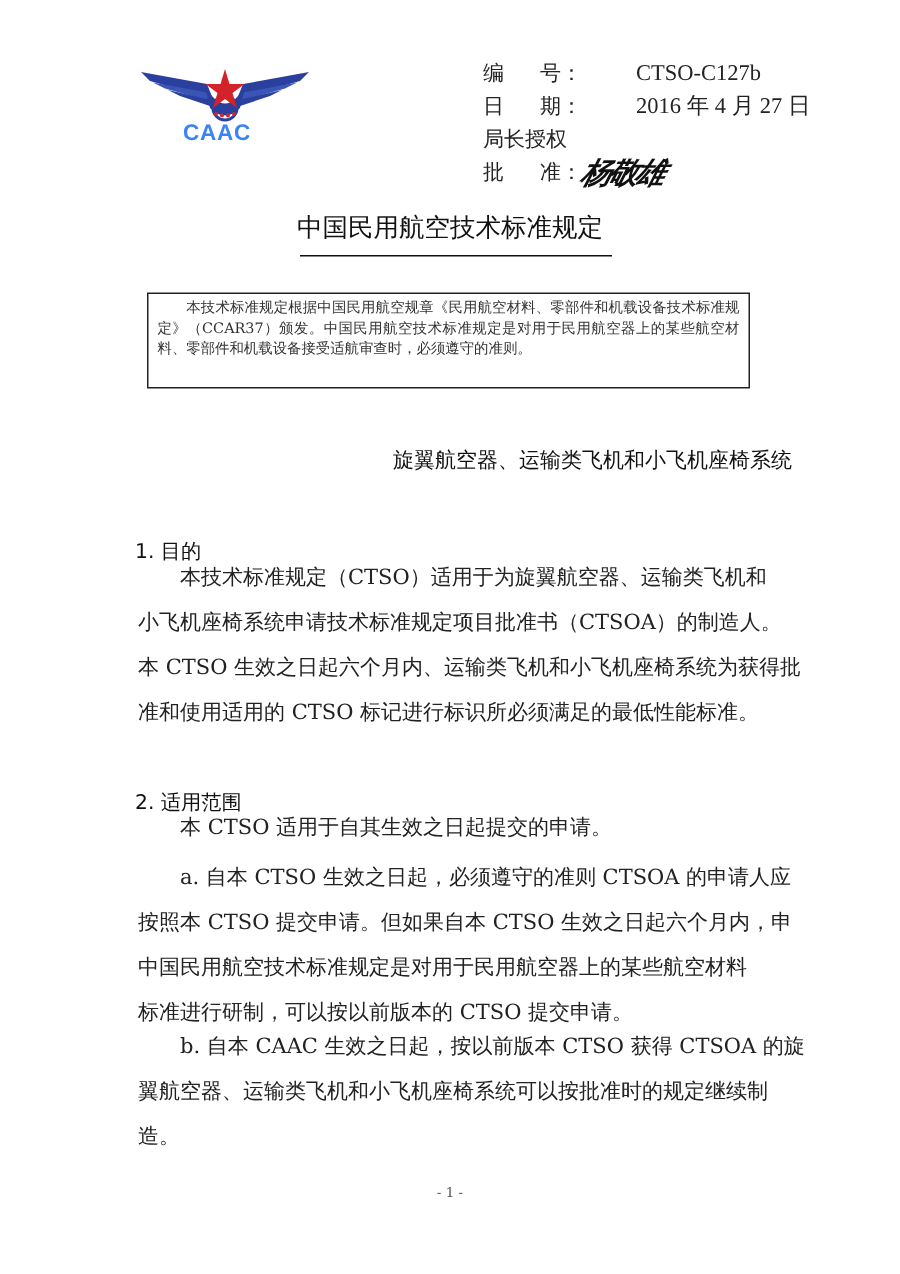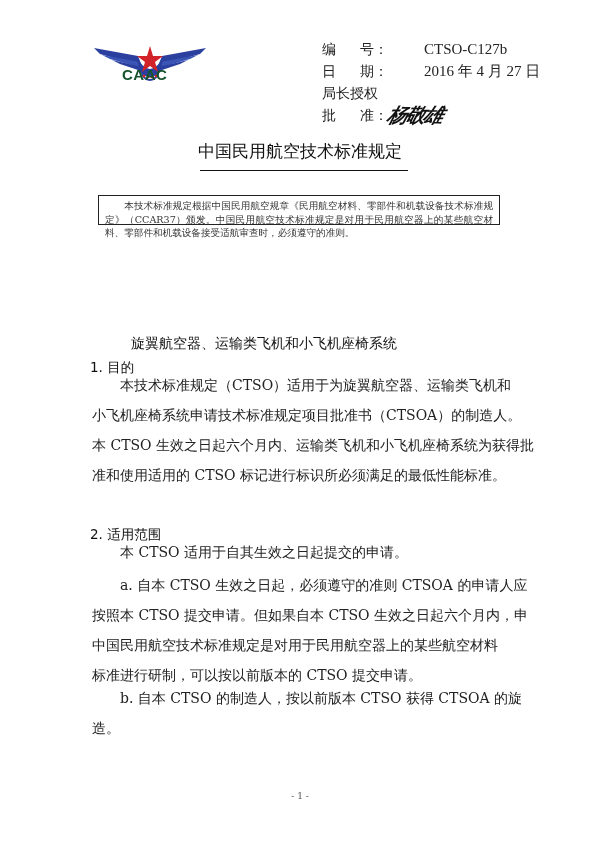--- a/index.html
+++ b/index.html
@@ -6,54 +6,54 @@
   body {
     width: 600px; height: 849px; position: relative; overflow: hidden;
     font-family: "DejaVu Serif", "Liberation Serif", serif;
     color: #1a1a1a;
   }
   .abs { position: absolute; }
 
   
   .logo { left: 90px; top: 42px; width: 120px; height: 62px; }
   .logo-text {
-    position: absolute; left: 32px; top: 24px;
+    position: absolute; left: 32px; top: 38px;
     font-family: "Liberation Sans", "DejaVu Sans", sans-serif;
-    font-weight: bold; font-size: 15px; color: #14532d; letter-spacing: 0.5px;
+    font-weight: bold; font-size: 15px; color: #3b82f6; letter-spacing: 0.5px;
   }
 
   
   .meta { left: 322px; top: 38px; font-size: 14px; line-height: 22px; color: #222; }
   .meta-row { display: flex; height: 22px; align-items: center; white-space: nowrap; }
   .meta-label { display: inline-block; width: 64px; }
   .meta-label.spread { display: inline-flex; justify-content: space-between; width: 52px; margin-right: 12px; }
   .meta-value { font-family: "Liberation Serif", serif; font-size: 15px; margin-left: 36px; }
   .signature { font-family: "DejaVu Serif", serif; font-style: italic; font-weight: bold; font-size: 20px; color: #111; letter-spacing: -2px; transform: skewX(-15deg); display: inline-block; }
 
   
   .doc-title {
     left: 0; width: 600px; top: 140px; text-align: center;
     font-family: "DejaVu Sans", sans-serif; font-size: 17px; color: #111;
   }
   .title-rule { left: 200px; width: 208px; top: 170px; height: 0; border-top: 1.5px solid #111; }
 
   
   .notice {
-    left: 98px; top: 195px; width: 402px; height: 30px;
+    left: 98px; top: 195px; width: 402px; height: 64px;
     border: 1.5px solid #222; box-sizing: border-box;
     padding: 3px 6px 2px 6px;
     font-size: 9.6px; line-height: 13.6px; color: #333;
     text-align: justify;
   }
   .notice p { margin: 0; text-indent: 2em; }
 
   
   .section-title {
-    left: 0; width: 528px; top: 298px; text-align: center;
-    font-family: "DejaVu Sans", sans-serif; font-size: 14px; color: #111; margin-top: 37px;
+    left: 0; width: 528px; top: 298px; text-align: right;
+    font-family: "DejaVu Sans", sans-serif; font-size: 14px; color: #111;
   }
 
   .h1 { left: 90px; font-family: "DejaVu Sans", sans-serif; font-size: 13.5px; color: #111; margin-top: 16px; }
 
   .para {
     left: 92px; width: 422px;
     font-size: 14px; line-height: 30px; color: #222;
     text-align: justify;
   }
   .para .line { display: block; white-space: nowrap; height: 30px; }
@@ -138,17 +138,18 @@
 <div class="abs para" style="top:537px">
   <span class="line indent">本 CTSO 适用于自其生效之日起提交的申请。</span>
 </div>
 <div class="abs para" style="top:570px">
   <span class="line indent">a. 自本 CTSO 生效之日起，必须遵守的准则 CTSOA 的申请人应</span>
   <span class="line">按照本 CTSO 提交申请。但如果自本 CTSO 生效之日起六个月内，申</span>
   <span class="line">中国民用航空技术标准规定是对用于民用航空器上的某些航空材料</span>
   <span class="line">标准进行研制，可以按以前版本的 CTSO 提交申请。</span>
 </div>
 <div class="abs para" style="top:683px">
-  <span class="line indent">b. 自本 CTSO 的制造人，按以前版本 CTSO 获得 CTSOA 的旋</span>
+  <span class="line indent">b. 自本 CAAC 生效之日起，按以前版本 CTSO 获得 CTSOA 的旋</span>
+  <span class="line">翼航空器、运输类飞机和小飞机座椅系统可以按批准时的规定继续制</span>
   <span class="line">造。</span>
 </div>
 
 <div class="abs page-num">- 1 -</div>
 
 </body></html>

